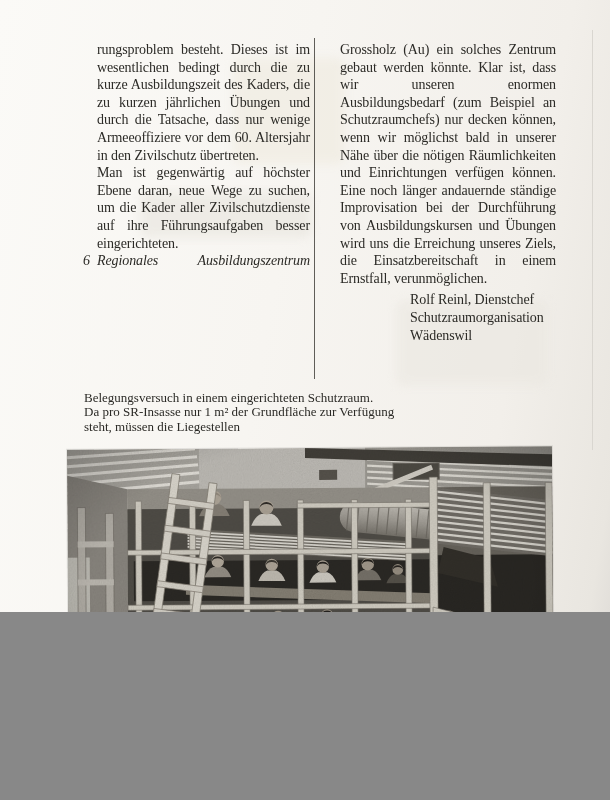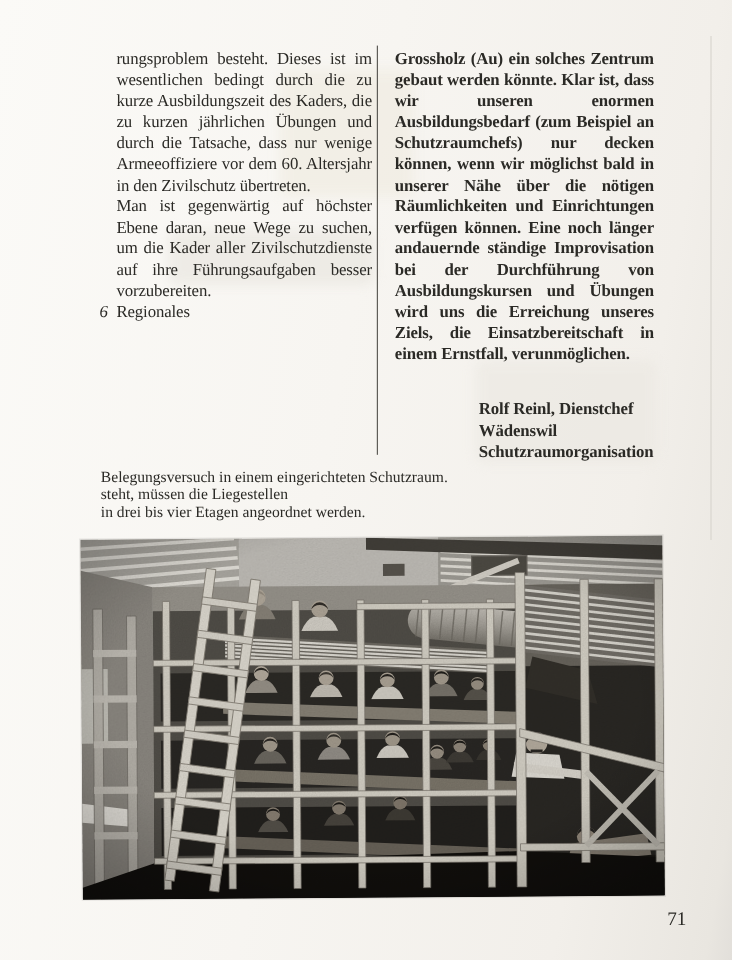--- a/index.html
+++ b/index.html
@@ -1,32 +1,32 @@
 <!DOCTYPE html>
 <html lang="de"><head>
 <meta charset="utf-8">
 <style>
   html,body{margin:0;padding:0;background:#888;}
   .page{
-    position:relative;width:610px;height:800px;overflow:hidden;
+    position:relative;width:610px;height:612px;overflow:hidden;
     background:linear-gradient(100deg,#fbfaf7 0%,#f7f5f1 45%,#f2efea 80%,#e9e6e0 97%,#e2dfda 100%);
     font-family:"Liberation Serif","DejaVu Serif",serif;color:#2b2a26;
   }
   .bleed{position:absolute;z-index:0;filter:blur(5px);border-radius:8px;}
   .col{position:absolute;z-index:1;font-size:14px;line-height:17.6px;text-align:justify;
        hyphens:auto;overflow-wrap:break-word;letter-spacing:-0.1px;}
   .col p{margin:0;}
   .col-left{left:97px;top:41px;width:213px;}
-  .col-right{left:329px;top:41px;width:216px;font-weight:bold;}
+  .col-right{left:340px;top:41px;width:216px;}
   .continued{text-align-last:justify;}
   .divider{position:absolute;left:314px;top:38px;width:1px;height:341px;background:#44423d;opacity:.85;z-index:1;}
   .list-item{position:relative;}
   .item-num{position:absolute;left:-14px;top:0;font-style:italic;}
-  .item-head{display:flex;justify-content:space-between;}
-  .signature{margin-top:28px;margin-left:70px;text-align:left;}
+  .item-head{display:flex;justify-content:space-between;font-style:italic;}
+  .signature{margin-top:4px;margin-left:70px;text-align:left;}
   .signature div{line-height:17.8px;}
   .caption{position:absolute;left:84px;top:391px;width:330px;z-index:1;
            font-size:13px;line-height:14.4px;letter-spacing:0;}
   .photo{position:absolute;left:68px;top:448px;width:485px;height:300px;z-index:1;
          transform:rotate(-0.4deg);box-shadow:0 0 0 1px rgba(0,0,0,0.08);}
   .photo svg{display:block;width:100%;height:100%;}
   .page-number{position:absolute;left:556px;top:758px;font-size:16px;z-index:1;}
   .gutter-line{position:absolute;left:592px;top:30px;width:1px;height:420px;background:#d9d6d0;z-index:0;}
 </style>
 </head>
@@ -34,44 +34,45 @@
 
 <div class="page">
 
   <div class="bleed" style="left:140px;top:192px;width:172px;height:46px;background:#e6e3dc;opacity:.55;"></div>
   <div class="bleed" style="left:233px;top:58px;width:112px;height:106px;background:#ece7d9;opacity:.45;"></div>
   <div class="bleed" style="left:396px;top:300px;width:152px;height:86px;background:#e9e6df;opacity:.5;"></div>
   <div class="gutter-line"></div>
 
   <div class="col col-left">
     <p>rungsproblem besteht. Dieses ist im wesentlichen bedingt durch die zu kurze Ausbildungszeit des Kaders, die zu kurzen jährlichen Übungen und durch die Tatsache, dass nur wenige Armeeoffiziere vor dem 60. Altersjahr in den Zivilschutz übertreten.</p>
-    <p>Man ist gegenwärtig auf höchster Ebene daran, neue Wege zu suchen, um die Kader aller Zivilschutzdienste auf ihre Führungsaufgaben besser vorzubereiten.</p>
+    <p>Man ist gegenwärtig auf höchster Ebene daran, neue Wege zu suchen, um die Kader aller Zivilschutzdienste auf ihre Führungsaufgaben besser eingerichteten.</p>
     <div class="list-item">
       <span class="item-num">6</span>
       <div class="item-head">
         <span>Regionales</span>
+        <span>Ausbildungszentrum</span>
       </div>
     </div>
   </div>
 
   <div class="divider"></div>
 
   <div class="col col-right">
     <p>Grossholz (Au) ein solches Zentrum gebaut werden könnte. Klar ist, dass wir unseren enormen Ausbildungsbedarf (zum Beispiel an Schutzraumchefs) nur decken können, wenn wir möglichst bald in unserer Nähe über die nötigen Räumlichkeiten und Einrichtungen verfügen können. Eine noch länger andauernde ständige Improvisation bei der Durchführung von Ausbildungskursen und Übungen wird uns die Erreichung unseres Ziels, die Einsatzbereitschaft in einem Ernstfall, verunmöglichen.</p>
     <div class="signature">
       <div>Rolf Reinl, Dienstchef</div>
+      <div>Schutzraumorganisation</div>
       <div>Wädenswil</div>
-      <div>Schutzraumorganisation</div>
     </div>
   </div>
 
   <div class="caption">
     <div>Belegungsversuch in einem eingerichteten Schutzraum.</div>
+    <div>Da pro SR-Insasse nur 1 m² der Grundfläche zur Verfügung</div>
     <div>steht, müssen die Liegestellen</div>
-    <div>in drei bis vier Etagen angeordnet werden.</div>
   </div>
 
   <div class="photo">
     <svg viewBox="0 0 485 300" preserveAspectRatio="none">
       <defs>
         <linearGradient id="bg" x1="0" y1="0" x2="0" y2="1">
           <stop offset="0" stop-color="#c9c6c0"></stop>
             <stop offset=".32" stop-color="#b2aea7"></stop>
           <stop offset=".55" stop-color="#8d8981"></stop>
             <stop offset=".74" stop-color="#45423c"></stop>

